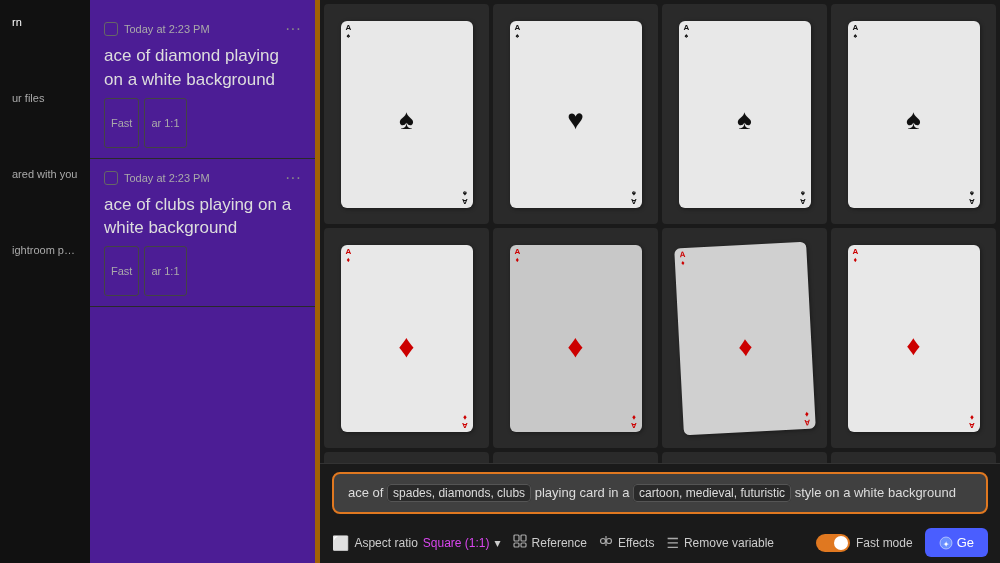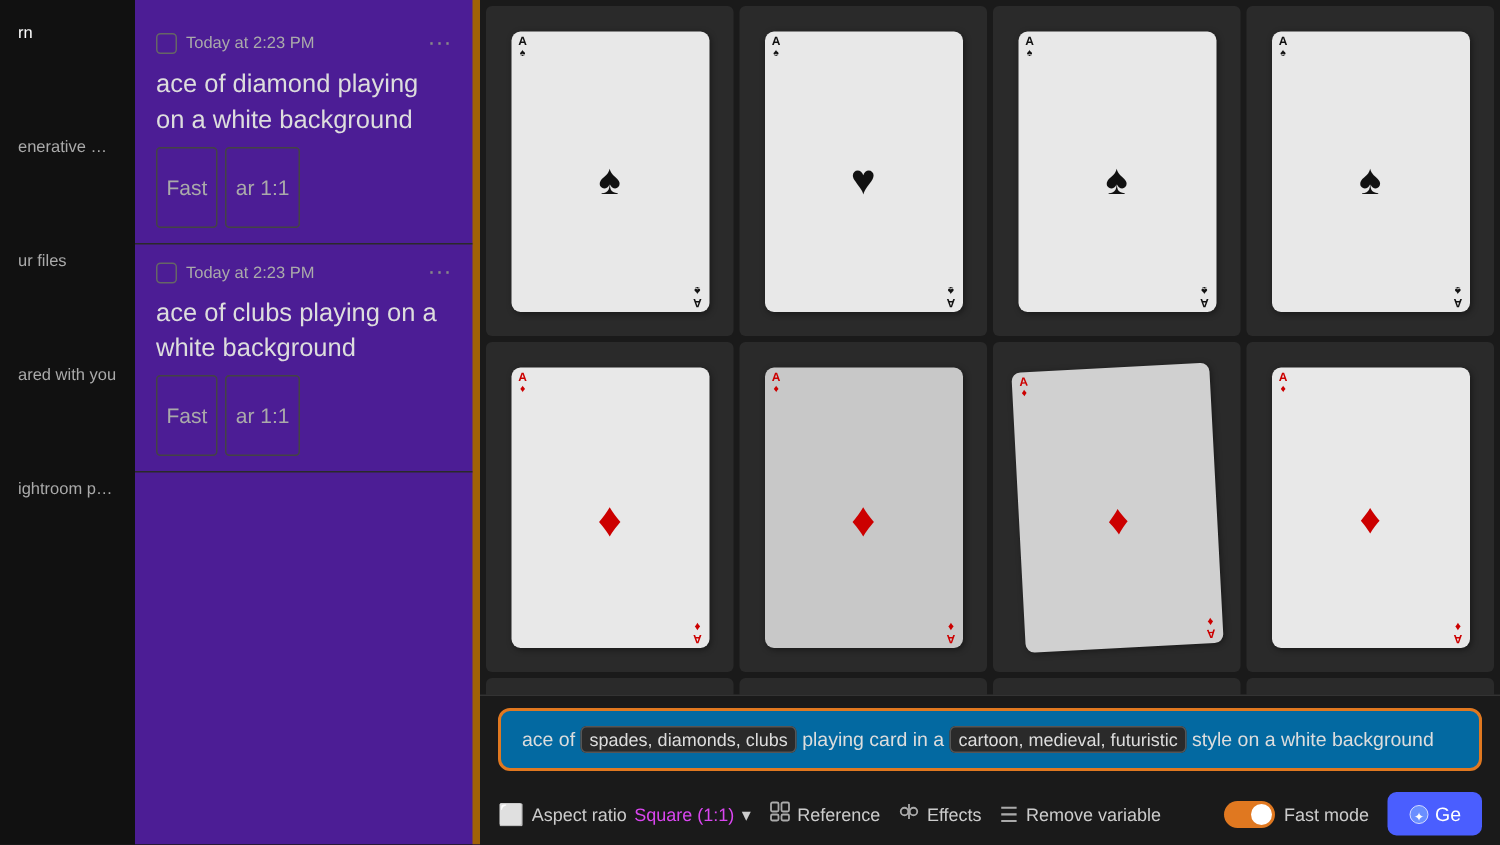--- a/index.html
+++ b/index.html
@@ -85,21 +85,21 @@
       font-size: 17px;
       color: #ddd;
       margin-bottom: 6px;
       line-height: 1.4;
     }
     .prompt-tags {
       display: flex;
       gap: 5px;
     }
     .tag {
-      font-size: 14px;
+      font-size: 11px;
       color: #aaa;
       border: 1px solid #444;
       border-radius: 3px;
       padding: 18px 6px;
     }
 
     
     .image-grid-container {
       flex: 1;
       overflow-y: auto;
@@ -180,21 +180,21 @@
       background: #c8c8c8;
     }
 
     
     .bottom-area {
       background: #1a1a1a;
       border-top: 1px solid #333;
     }
     .prompt-bar {
       margin: 8px 12px;
-      background: #0369a1;
+      background: #404040;
       border: 2px solid #e07820;
       border-radius: 8px;
       padding: 10px 14px;
       font-size: 13px;
       color: #ddd;
       line-height: 1.4;
     }
     .prompt-bar .variable-bracket {
       color: #ddd;
       background: #2a2a2a;
@@ -266,21 +266,20 @@
     
     .image-grid-container::-webkit-scrollbar { width: 4px; }
     .image-grid-container::-webkit-scrollbar-track { background: #1a1a1a; }
     .image-grid-container::-webkit-scrollbar-thumb { background: #444; border-radius: 2px; }
   </style>
 </head>
 <body>
 
 <div class="sidebar">
   <div class="sidebar-item" style="color:#fff; font-size:11px; overflow:hidden; text-overflow:ellipsis;">rn</div>
-  <div class="sidebar-item" style="font-size:11px;">enerative works</div>
   <div class="sidebar-item" style="font-size:11px;">ur files</div>
   <div class="sidebar-item" style="font-size:11px;">ared with you</div>
   <div class="sidebar-item" style="font-size:11px;">ightroom photos</div>
 </div>
 
 <div class="left-panel">
 
   <div class="prompt-item">
     <div class="prompt-item-header">
       <div class="prompt-timestamp">

